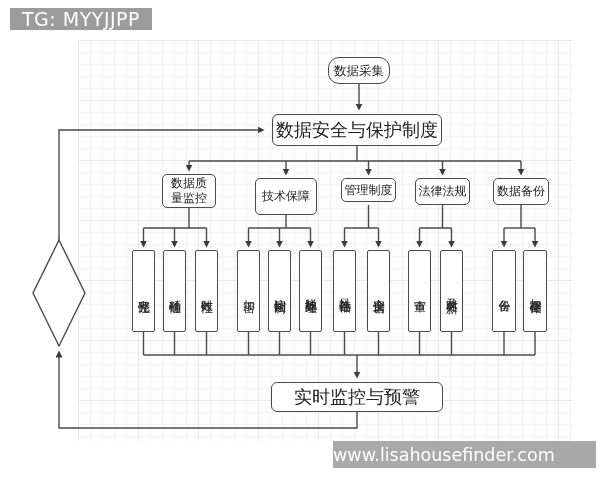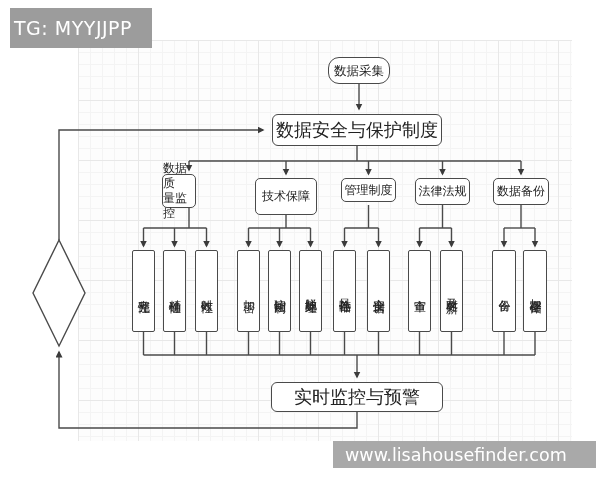--- a/index.html
+++ b/index.html
@@ -15,44 +15,44 @@
       linear-gradient(#f4f4f4 1px, transparent 1px),
       linear-gradient(90deg, #f4f4f4 1px, transparent 1px);
     background-size:60px 60px, 60px 60px, 12px 12px, 12px 12px;
   }
 
   .wires { position:absolute; left:0; top:0; pointer-events:none; }
 
   .node {
     position:absolute; display:flex; align-items:center; justify-content:center;
     background:var(--node-bg,#fff); border:1.4px solid var(--node-border,#4a4a4a);
-    color:var(--text,#222); line-height:1.25;
+    color:var(--text,#222); text-align:center; line-height:1.25;
   }
   .node.start   { border-radius:11px; font-size:12.5px; }
   .node.big     { border-radius:6px; font-size:18px; }
   .node.cat     { border-radius:5px; font-size:12px; white-space:pre-line; }
   .node.sub     { border-radius:2px; font-size:12px; }
   .node.sub span{ writing-mode:vertical-rl; text-orientation:upright; letter-spacing:1px; }
 
   .diamond-label {
     position:absolute; left:31px; top:266px; width:56px; height:56px;
     display:flex; align-items:center; justify-content:center;
     font-size:12px; color:var(--text,#222); text-align:center;
     white-space:pre-line; line-height:1.3;
   }
 
   .badge {
-    position:absolute; left:10px; top:8px; width:142px; height:40px;
+    position:absolute; left:10px; top:8px; width:142px; height:22px;
     background:var(--badge-bg,#9c9c9c); color:#fff; font-size:19px;
-    display:flex; align-items:center; padding-left:4px; letter-spacing:0.5px;
+    display:flex; align-items:center; padding-left:12px; letter-spacing:0.5px;
   }
   .wm {
     position:absolute; left:333px; top:441px; width:263px; height:27px;
     background:var(--watermark-bg,#a9a9a9); color:#fff; font-size:17.5px;
-    display:flex; align-items:center; padding-left:12px;
+    display:flex; align-items:center; 
   }
 </style>
 </head>
 <body>
 
 <div class="page">
 
   <div class="grid"></div>
 
   <svg class="wires" width="600" height="480" viewBox="0 0 600 480">
@@ -120,21 +120,21 @@
       <path d="M357 412 V428 H59 V352" marker-end="url(#ah)"></path>
 
       <polygon points="59,240 85,293 59,346 33,293" fill="#ffffff" stroke="#4a4a4a"></polygon>
     </g>
   </svg>
 
   <div class="node start" style="left:328px;top:57px;width:62px;height:27px">数据采集</div>
 
   <div class="node big" style="left:272px;top:114px;width:170px;height:32px">数据安全与保护制度</div>
 
-  <div class="node cat" style="left:162px;top:174px;width:34px;height:34px">数据质
+  <div class="node cat" style="left:162px;top:174px;width:54px;height:34px">数据质
 量监控</div>
   <div class="node cat" style="left:255px;top:178px;width:62px;height:37px">技术保障</div>
   <div class="node cat" style="left:341px;top:178px;width:55px;height:24px">管理制度</div>
   <div class="node cat" style="left:493px;top:178px;width:56px;height:27px">数据备份</div>
   <div class="node cat" style="left:415px;top:178px;width:55px;height:27px">法律法规</div>
 
   <div class="node sub" style="left:132px;top:250px;width:23px;height:82px">
     <span>完整性</span>
     </div>
   <div class="node sub" style="left:163px;top:250px;width:23px;height:82px">

